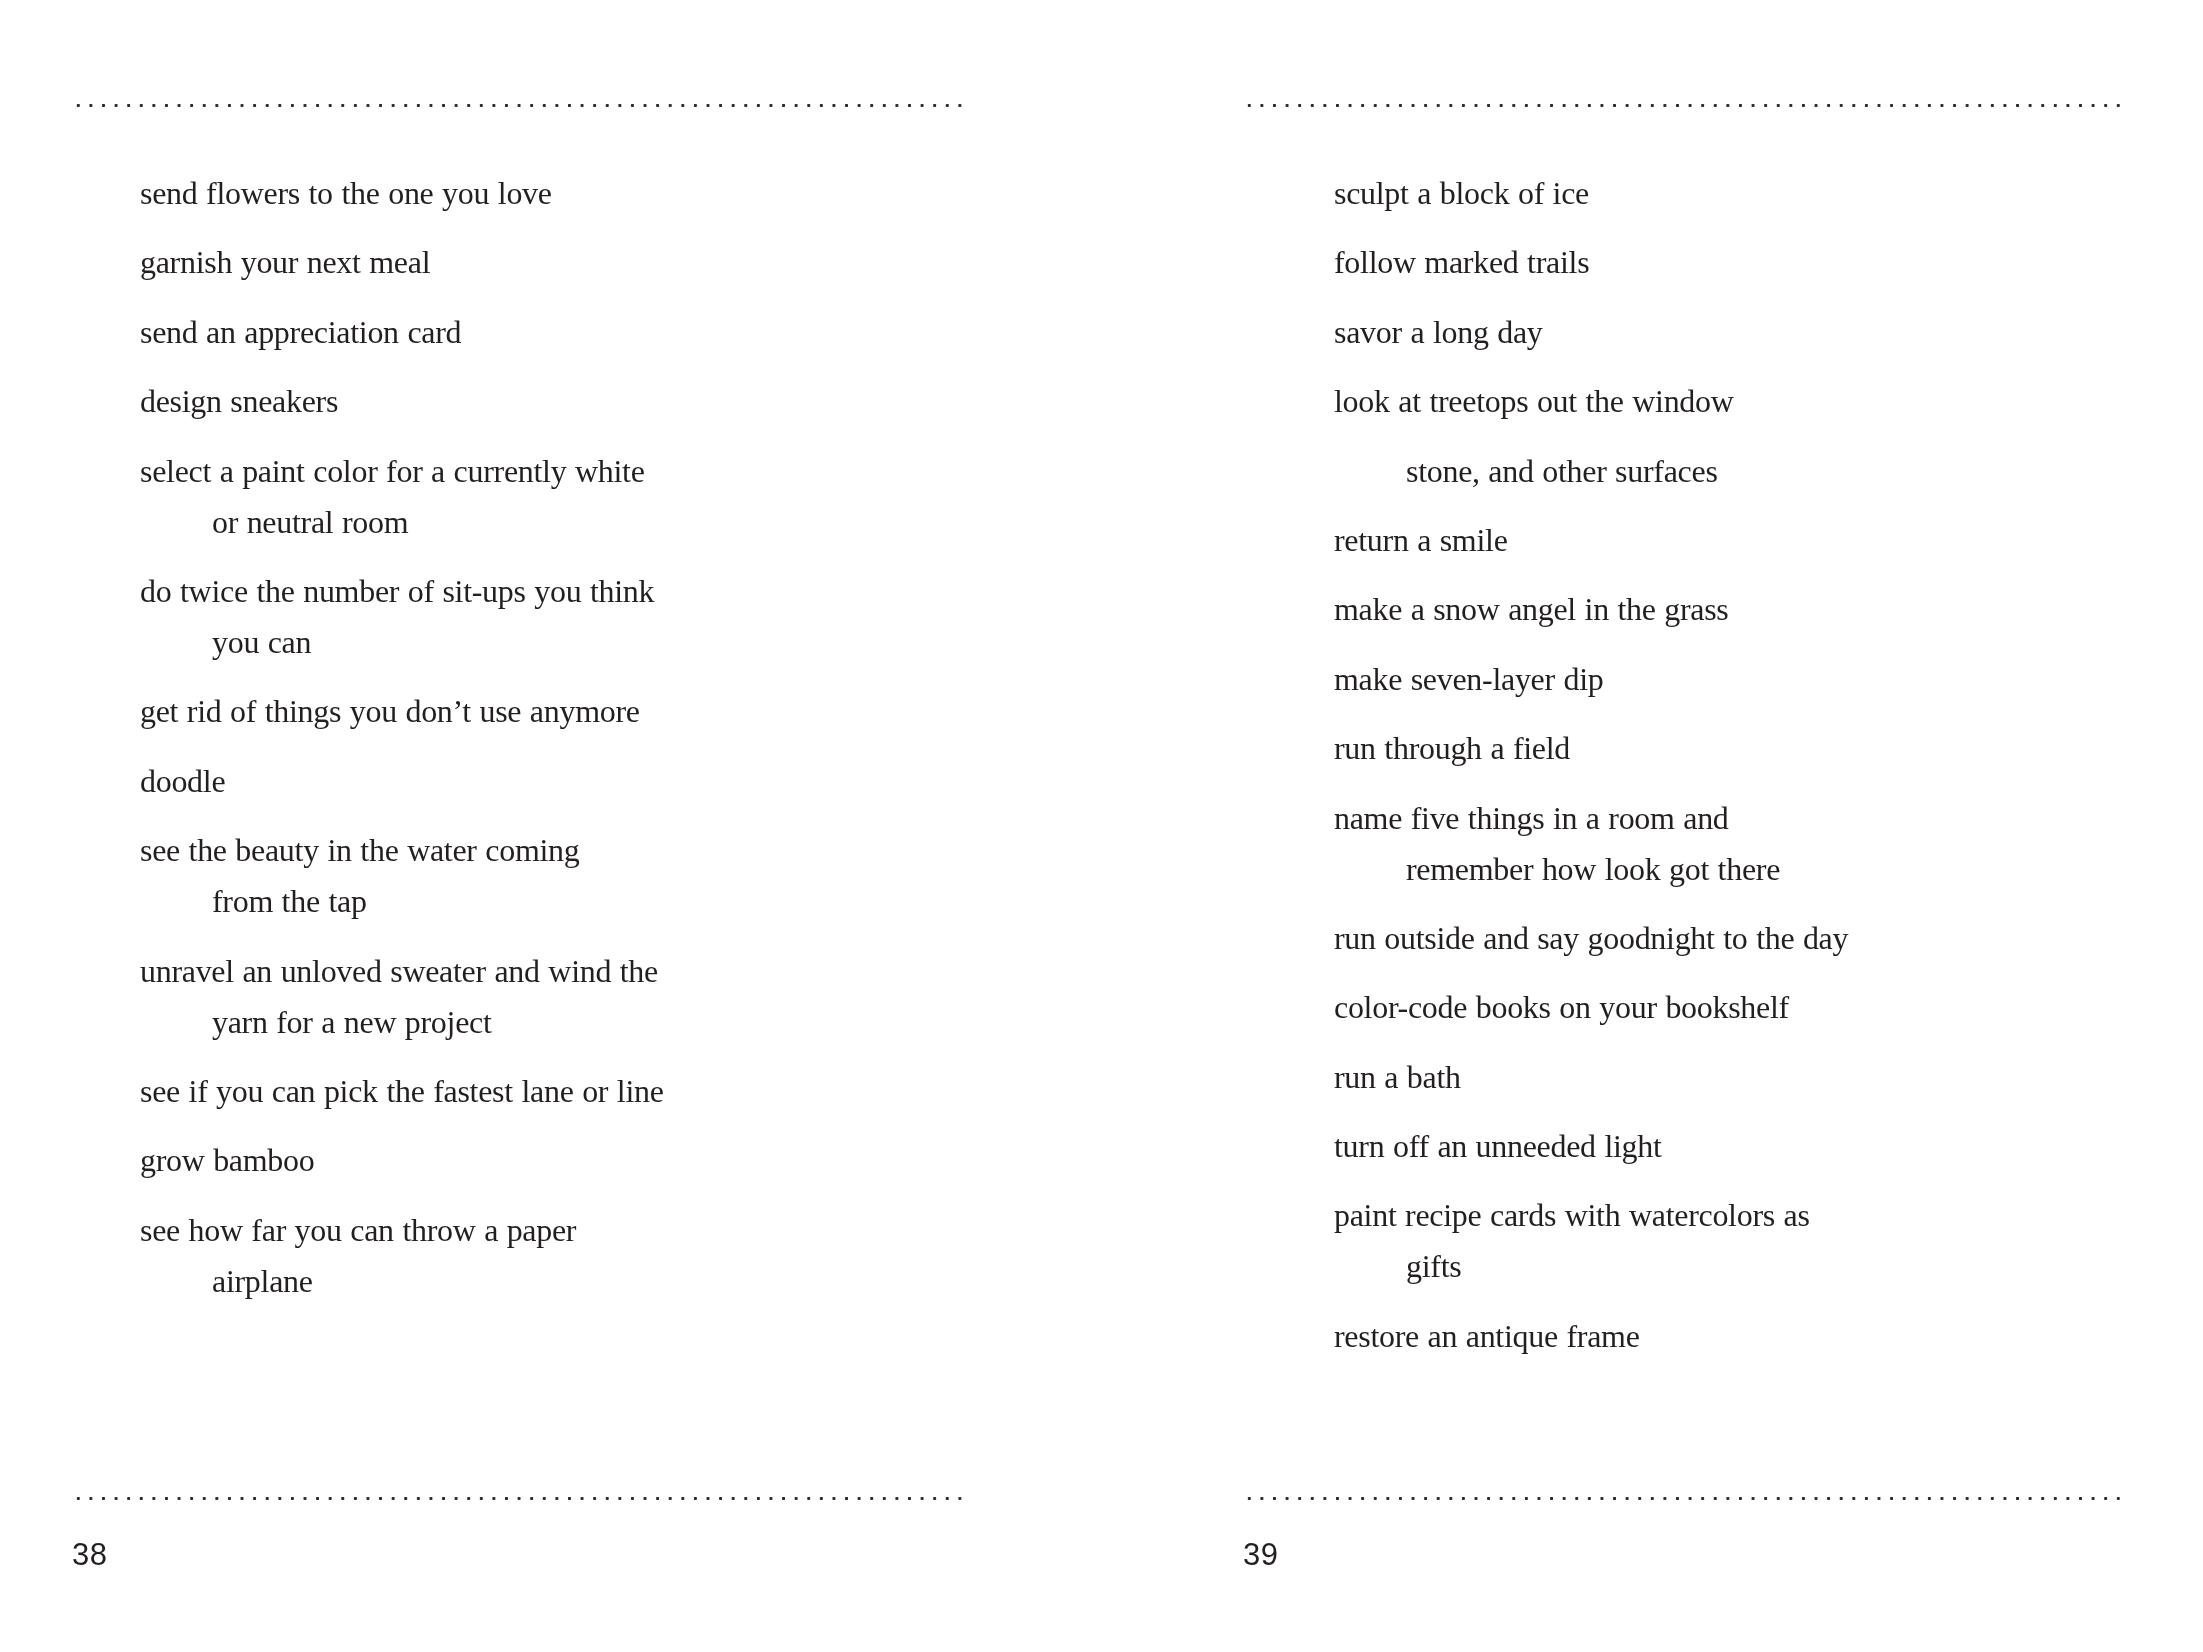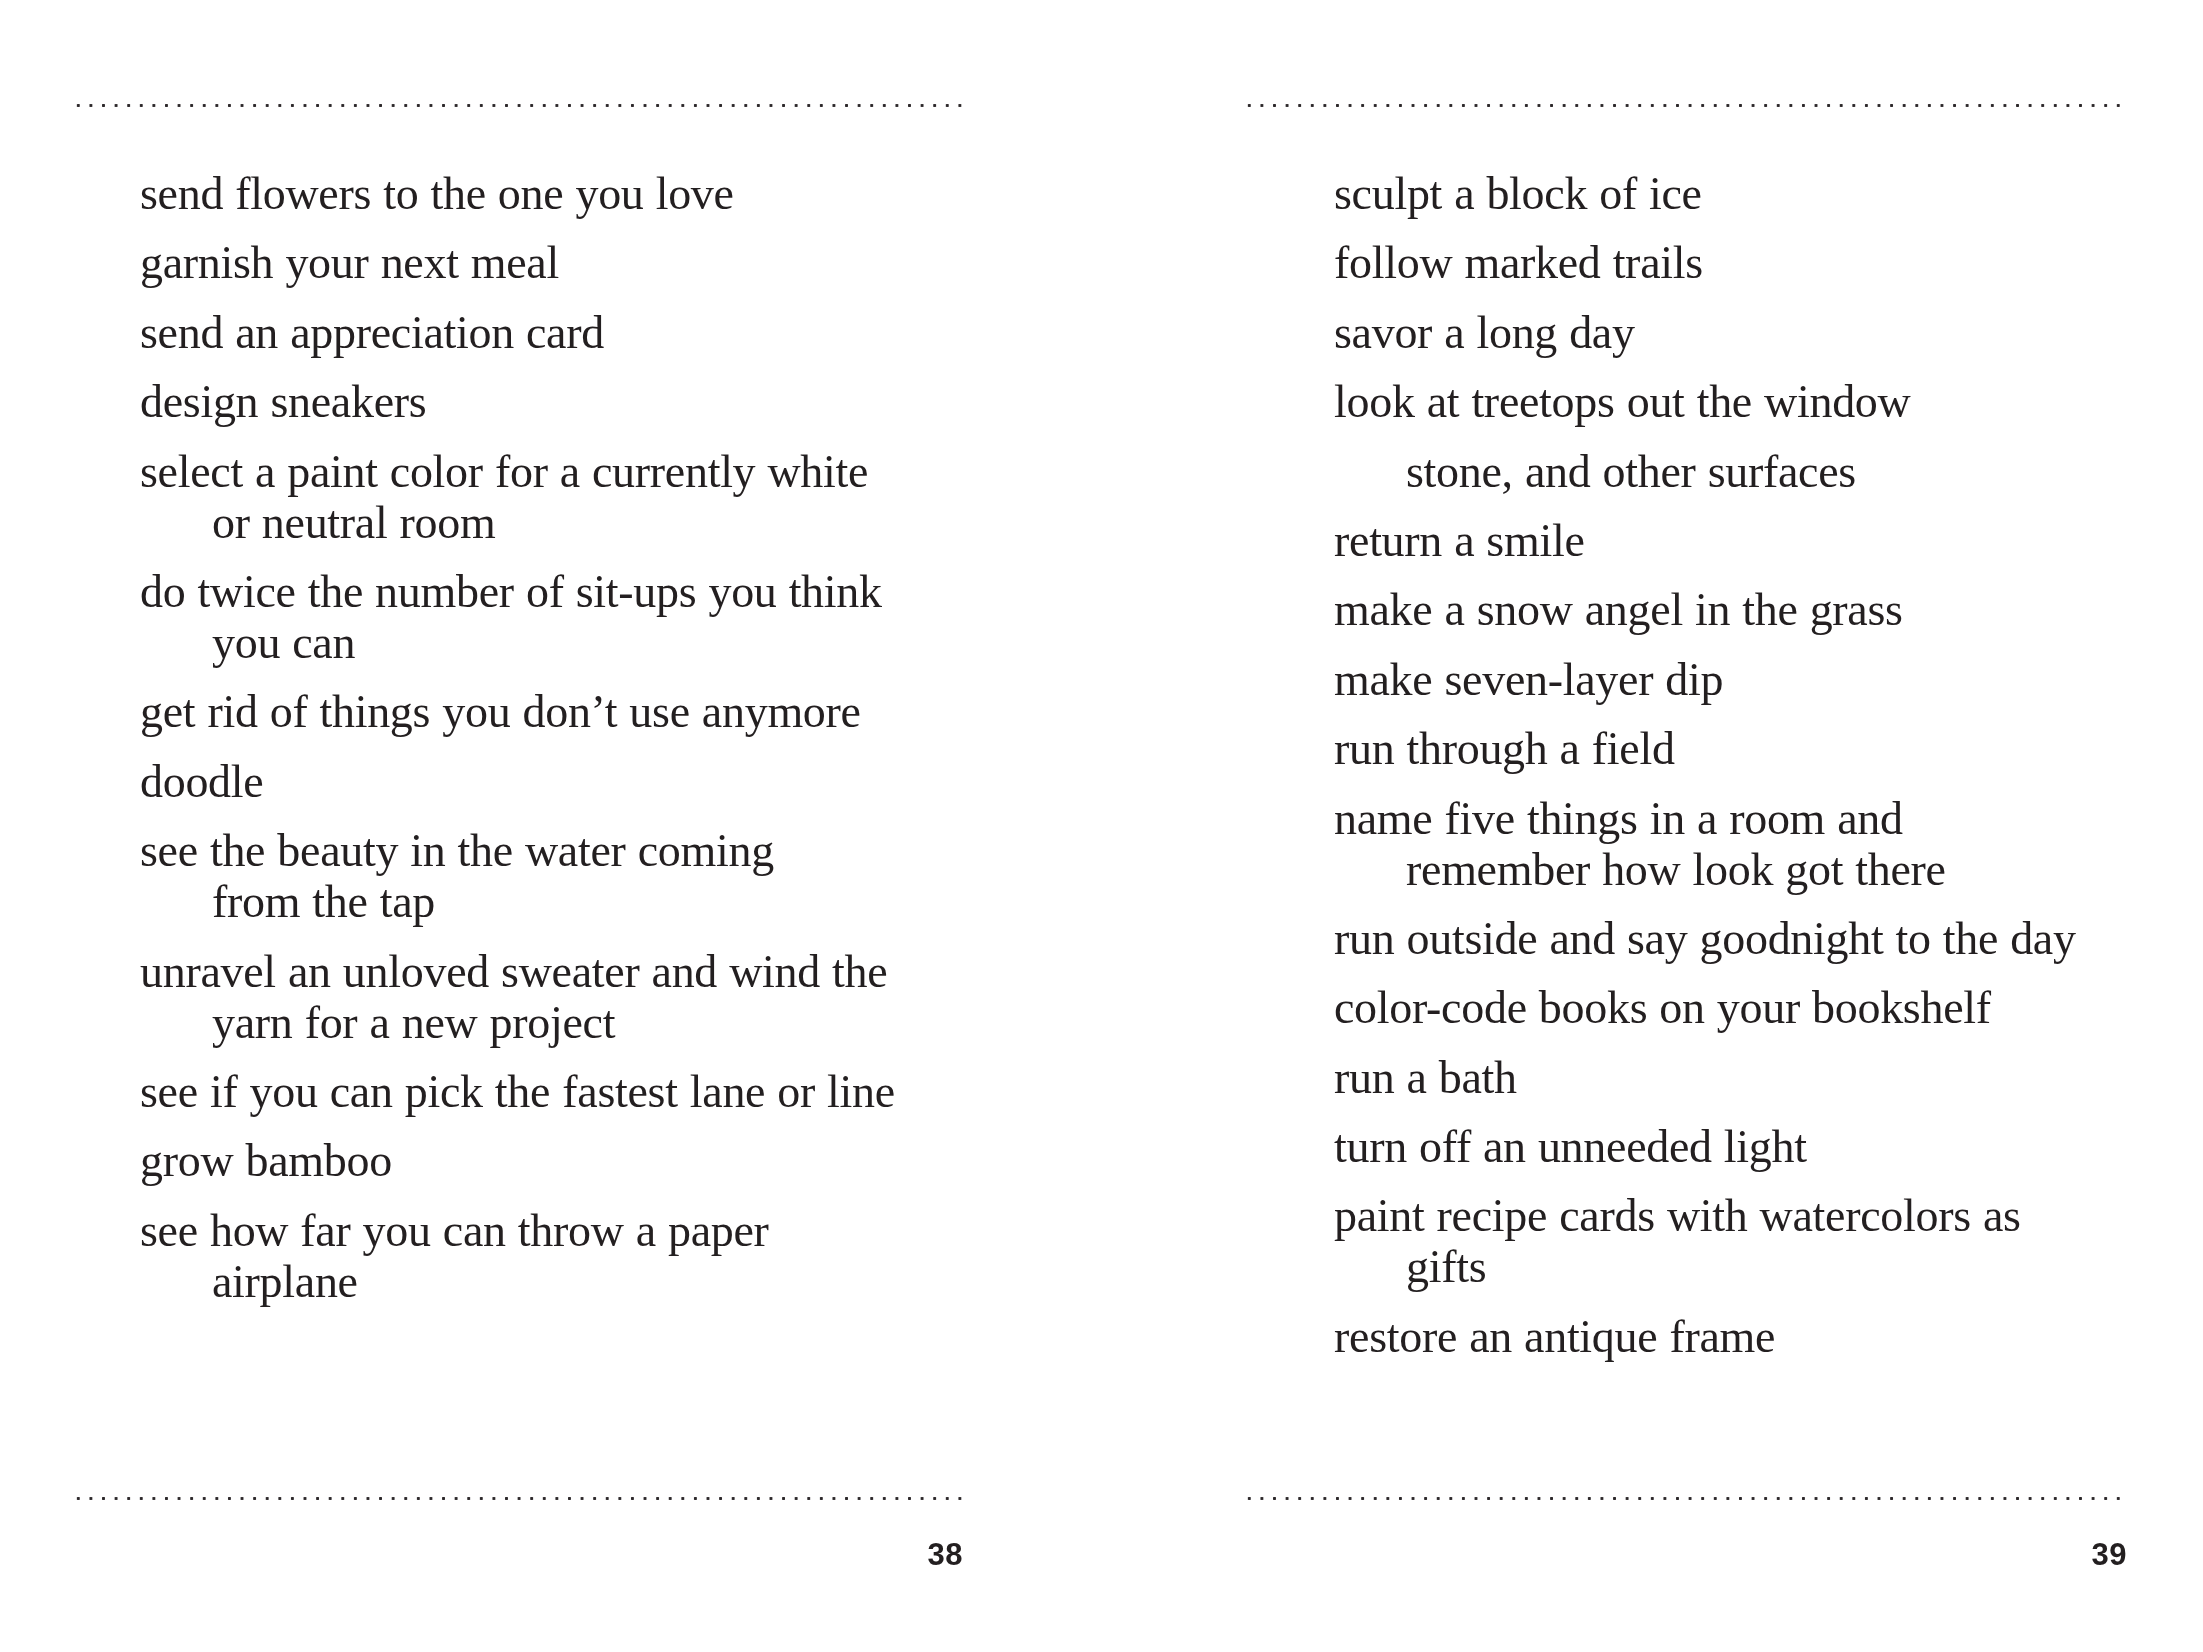--- a/index.html
+++ b/index.html
@@ -42,34 +42,34 @@
     position: absolute;
     top: 168px;
   }
   .page.left  .items { left: 140px; width: 863px; }
   .page.right .items { left: 208px; width: 863px; margin-left: 24px; }
 
   .item { margin: 0 0 18.4px 0; }
   .item:last-child { margin-bottom: 0; }
 
   .line {
-    font-size: 46px;
+    font-size: 32px;
     line-height: 51px;
     letter-spacing: -0.3px;
     word-spacing: 0.9px;
     white-space: nowrap;
   }
   .line.indent { padding-left: 72px; }
 
   .page-number {
     position: absolute;
     top: 1536px;
-    text-align: right;
+    text-align: left;
     font-family: "Liberation Sans", "DejaVu Sans", sans-serif;
-    font-weight: 700;
+    font-weight: 400;
     font-size: 31px;
     line-height: 37px;
     letter-spacing: 0.5px;
     color: var(--text-color, #231f20);
   }
   .page.left  .page-number { left: 72px;  width: 891px; }
   .page.right .page-number { left: 141px; width: 884px; }
 </style>
 </head>
 <body>

